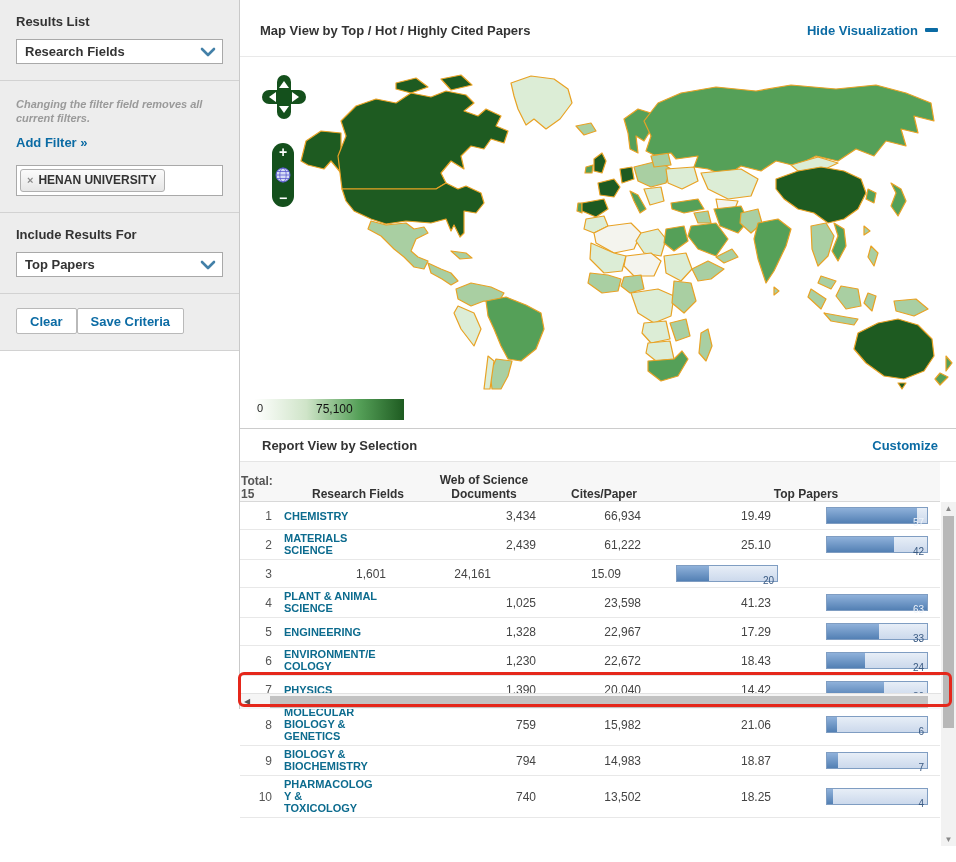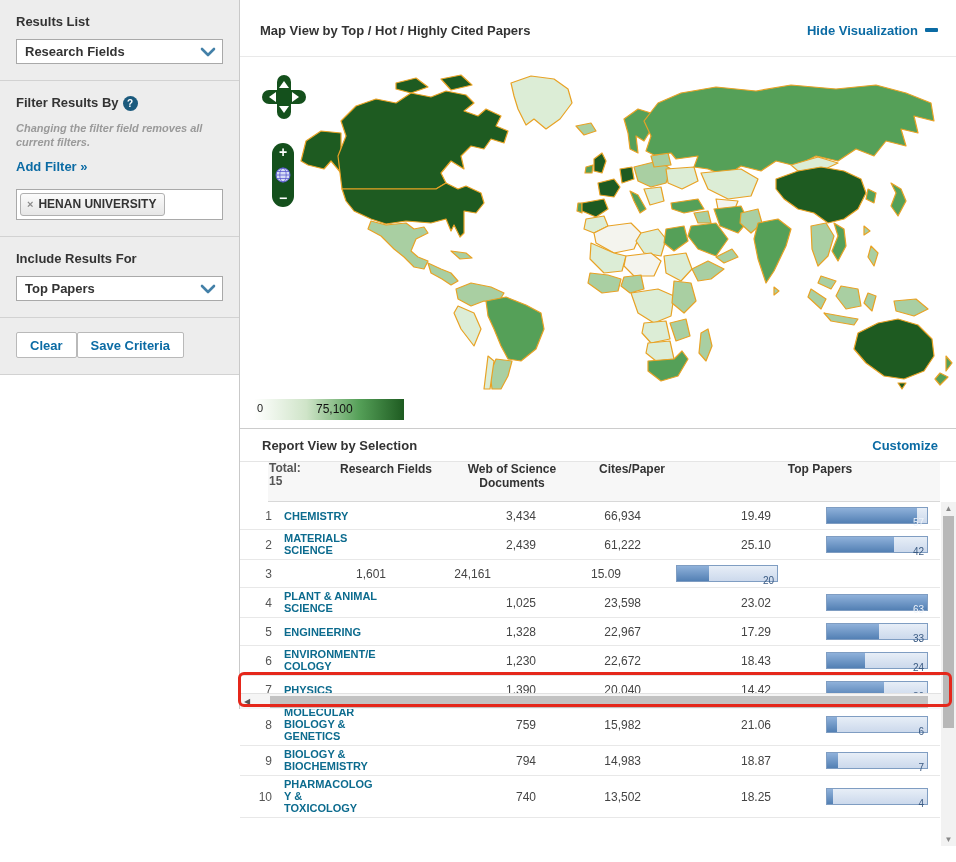--- a/index.html
+++ b/index.html
@@ -56,22 +56,22 @@
   .legend-min { position:absolute; left:3px; top:3px; font-size:11px; color:#222; }
   .legend-max { position:absolute; left:62px; top:3px; font-size:12px; color:#111; }
 
   .report-bar { display:flex; justify-content:space-between; align-items:center;
     height:34px; padding:0 18px 0 22px; border-top:1px solid #ccc; border-bottom:1px solid #e5e5e5; }
   .report-title { font-size:13px; font-weight:bold; color:#333; }
   .customize { font-size:13px; font-weight:bold; color:#0b6ba4; cursor:pointer; }
 
   
   .tbl { width:700px; }
-  .t-head { display:flex; align-items:flex-start; height:40px; background:#f7f7f7;
-    border-bottom:1px solid #d8d8d8; font-size:12px; font-weight:bold; color:#333;margin-left:28px; }
+  .t-head { display:flex; align-items:flex-end; height:40px; background:#f7f7f7;
+    border-bottom:1px solid #d8d8d8; font-size:12px; font-weight:bold; color:#333; }
   .t-row { display:flex; align-items:center; min-height:28px; padding:2px 0;
     border-bottom:1px solid #e8e8e8; font-size:12px; color:#444; background:#fff; }
   .t-row.rel { position:relative; }
   .c-rank { width:42px; text-align:right; padding-right:10px; color:#555; }
   .c-field { width:150px; padding-left:2px; }
   .c-wos { width:110px; text-align:right; padding-right:6px; }
   .c-cites { width:105px; text-align:right; padding-right:6px; }
   .c-cpp { width:130px; text-align:right; padding-right:6px; }
   .c-top { flex:1; }
   .t-head .c-rank { text-align:left; padding-left:1px; line-height:13px; white-space:pre-line; }
@@ -120,23 +120,20 @@
         <div class="sb-h">Results List</div>
         <div class="selectbox">
           <span>Research Fields</span>
           <svg width="16" height="14" viewBox="0 0 16 14">
             <polyline points="2,4 8,10 14,4" fill="none" stroke="#4380a8" stroke-width="2.6" stroke-linecap="round" stroke-linejoin="round"></polyline>
           </svg>
         </div>
       </div>
 
       <div class="sb-section">
-        <div class="sb-h">
-          <span>Filter Results By</span><span class="help-badge">?</span>
-        </div>
         <div class="sb-note">Changing the filter field removes all current filters.</div>
         <a class="add-filter">Add Filter »</a>
         <div class="filterbox">
           <span class="filter-tag">
             <span class="tag-x">×</span>
             <span>HENAN UNIVERSITY</span>
           </span>
         </div>
       </div>
 
@@ -341,21 +338,21 @@
             </div>
           </div>
       </div>
 
       <div class="t-row">
         <div class="c-rank">4</div>
         <div class="c-field"><a class="field-link">PLANT &amp; ANIMAL
 SCIENCE</a></div>
         <div class="c-wos">1,025</div>
         <div class="c-cites">23,598</div>
-        <div class="c-cpp">23.02</div>
+        <div class="c-cpp">41.23</div>
         <div class="c-top">
             <div class="bar">
               <div class="bar-fill" style="width: 100%;"></div>
               <span class="bar-val on-fill">63</span>
             </div>
           </div>
       </div>
 
       <div class="t-row">
         <div class="c-rank">5</div>

